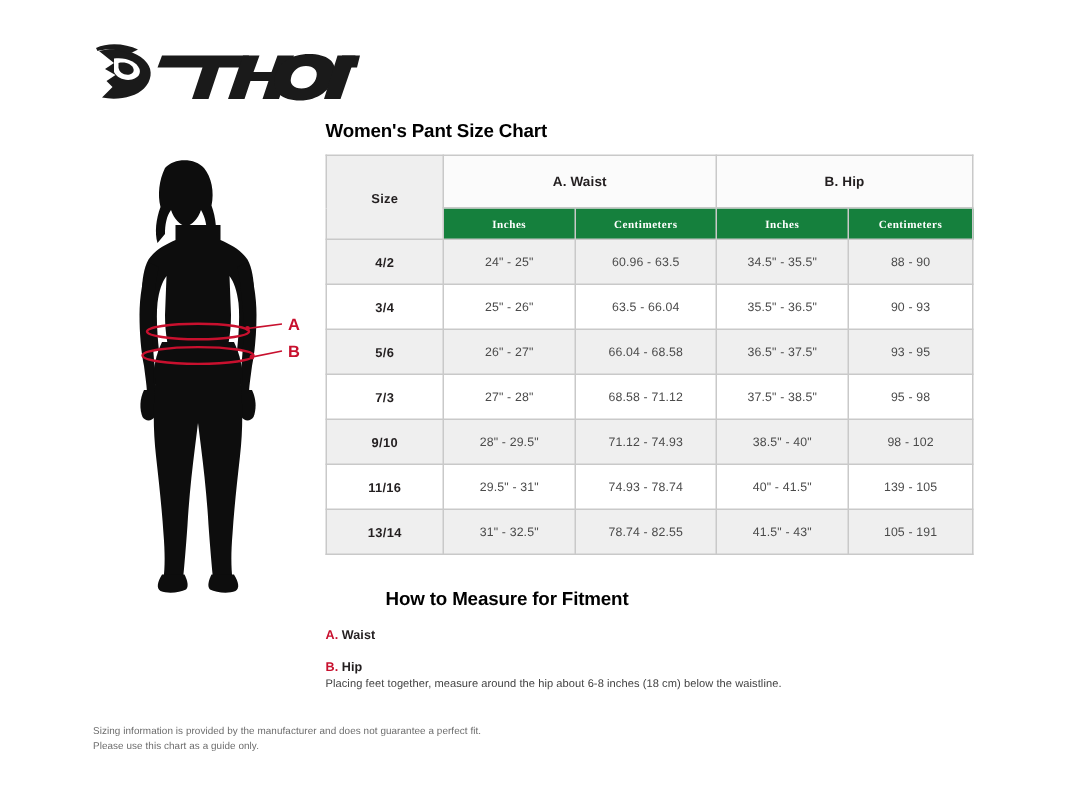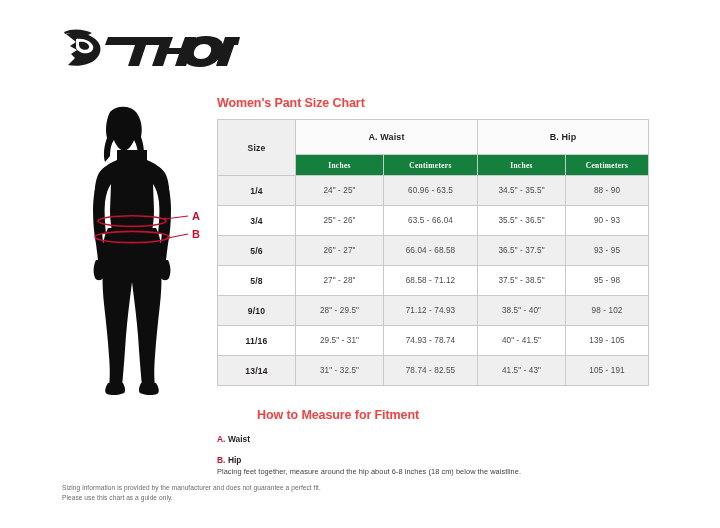--- a/index.html
+++ b/index.html
@@ -35,23 +35,23 @@
   
   #content {
     position: absolute;
     left: 217px; top: 80px;
     width: 433px;
   }
 
   .section-title {
     font-size: 12.5px;
     font-weight: bold;
-    color: #ef4444;
+    color: #000000;
     letter-spacing: -0.1px;
-    margin: 16px 0 8px 0;
+    margin: 0 0 8px 0;
     line-height: 1.2;
   }
 
   
   table.size-chart {
     border-collapse: collapse;
     width: 431px;
     table-layout: fixed;
     font-size: 8.2px;
   }
@@ -235,42 +235,42 @@
       </tr>
       <tr>
         <th class="sub-unit">Inches</th>
         <th class="sub-unit">Centimeters</th>
         <th class="sub-unit">Inches</th>
         <th class="sub-unit">Centimeters</th>
       </tr>
     </thead>
     <tbody>
       <tr class="odd">
-        <td class="size-cell">1/4</td>
+        <td class="size-cell">4/2</td>
         <td class="val">24" - 25"</td>
         <td class="val">60.96 - 63.5</td>
         <td class="val">34.5" - 35.5"</td>
         <td class="val">88 - 90</td>
       </tr>
       <tr class="even">
         <td class="size-cell">3/4</td>
         <td class="val">25" - 26"</td>
         <td class="val">63.5 - 66.04</td>
         <td class="val">35.5" - 36.5"</td>
         <td class="val">90 - 93</td>
       </tr>
       <tr class="odd">
         <td class="size-cell">5/6</td>
         <td class="val">26" - 27"</td>
         <td class="val">66.04 - 68.58</td>
         <td class="val">36.5" - 37.5"</td>
         <td class="val">93 - 95</td>
       </tr>
       <tr class="even">
-        <td class="size-cell">5/8</td>
+        <td class="size-cell">7/3</td>
         <td class="val">27" - 28"</td>
         <td class="val">68.58 - 71.12</td>
         <td class="val">37.5" - 38.5"</td>
         <td class="val">95 - 98</td>
       </tr>
       <tr class="odd">
         <td class="size-cell">9/10</td>
         <td class="val">28" - 29.5"</td>
         <td class="val">71.12 - 74.93</td>
         <td class="val">38.5" - 40"</td>

